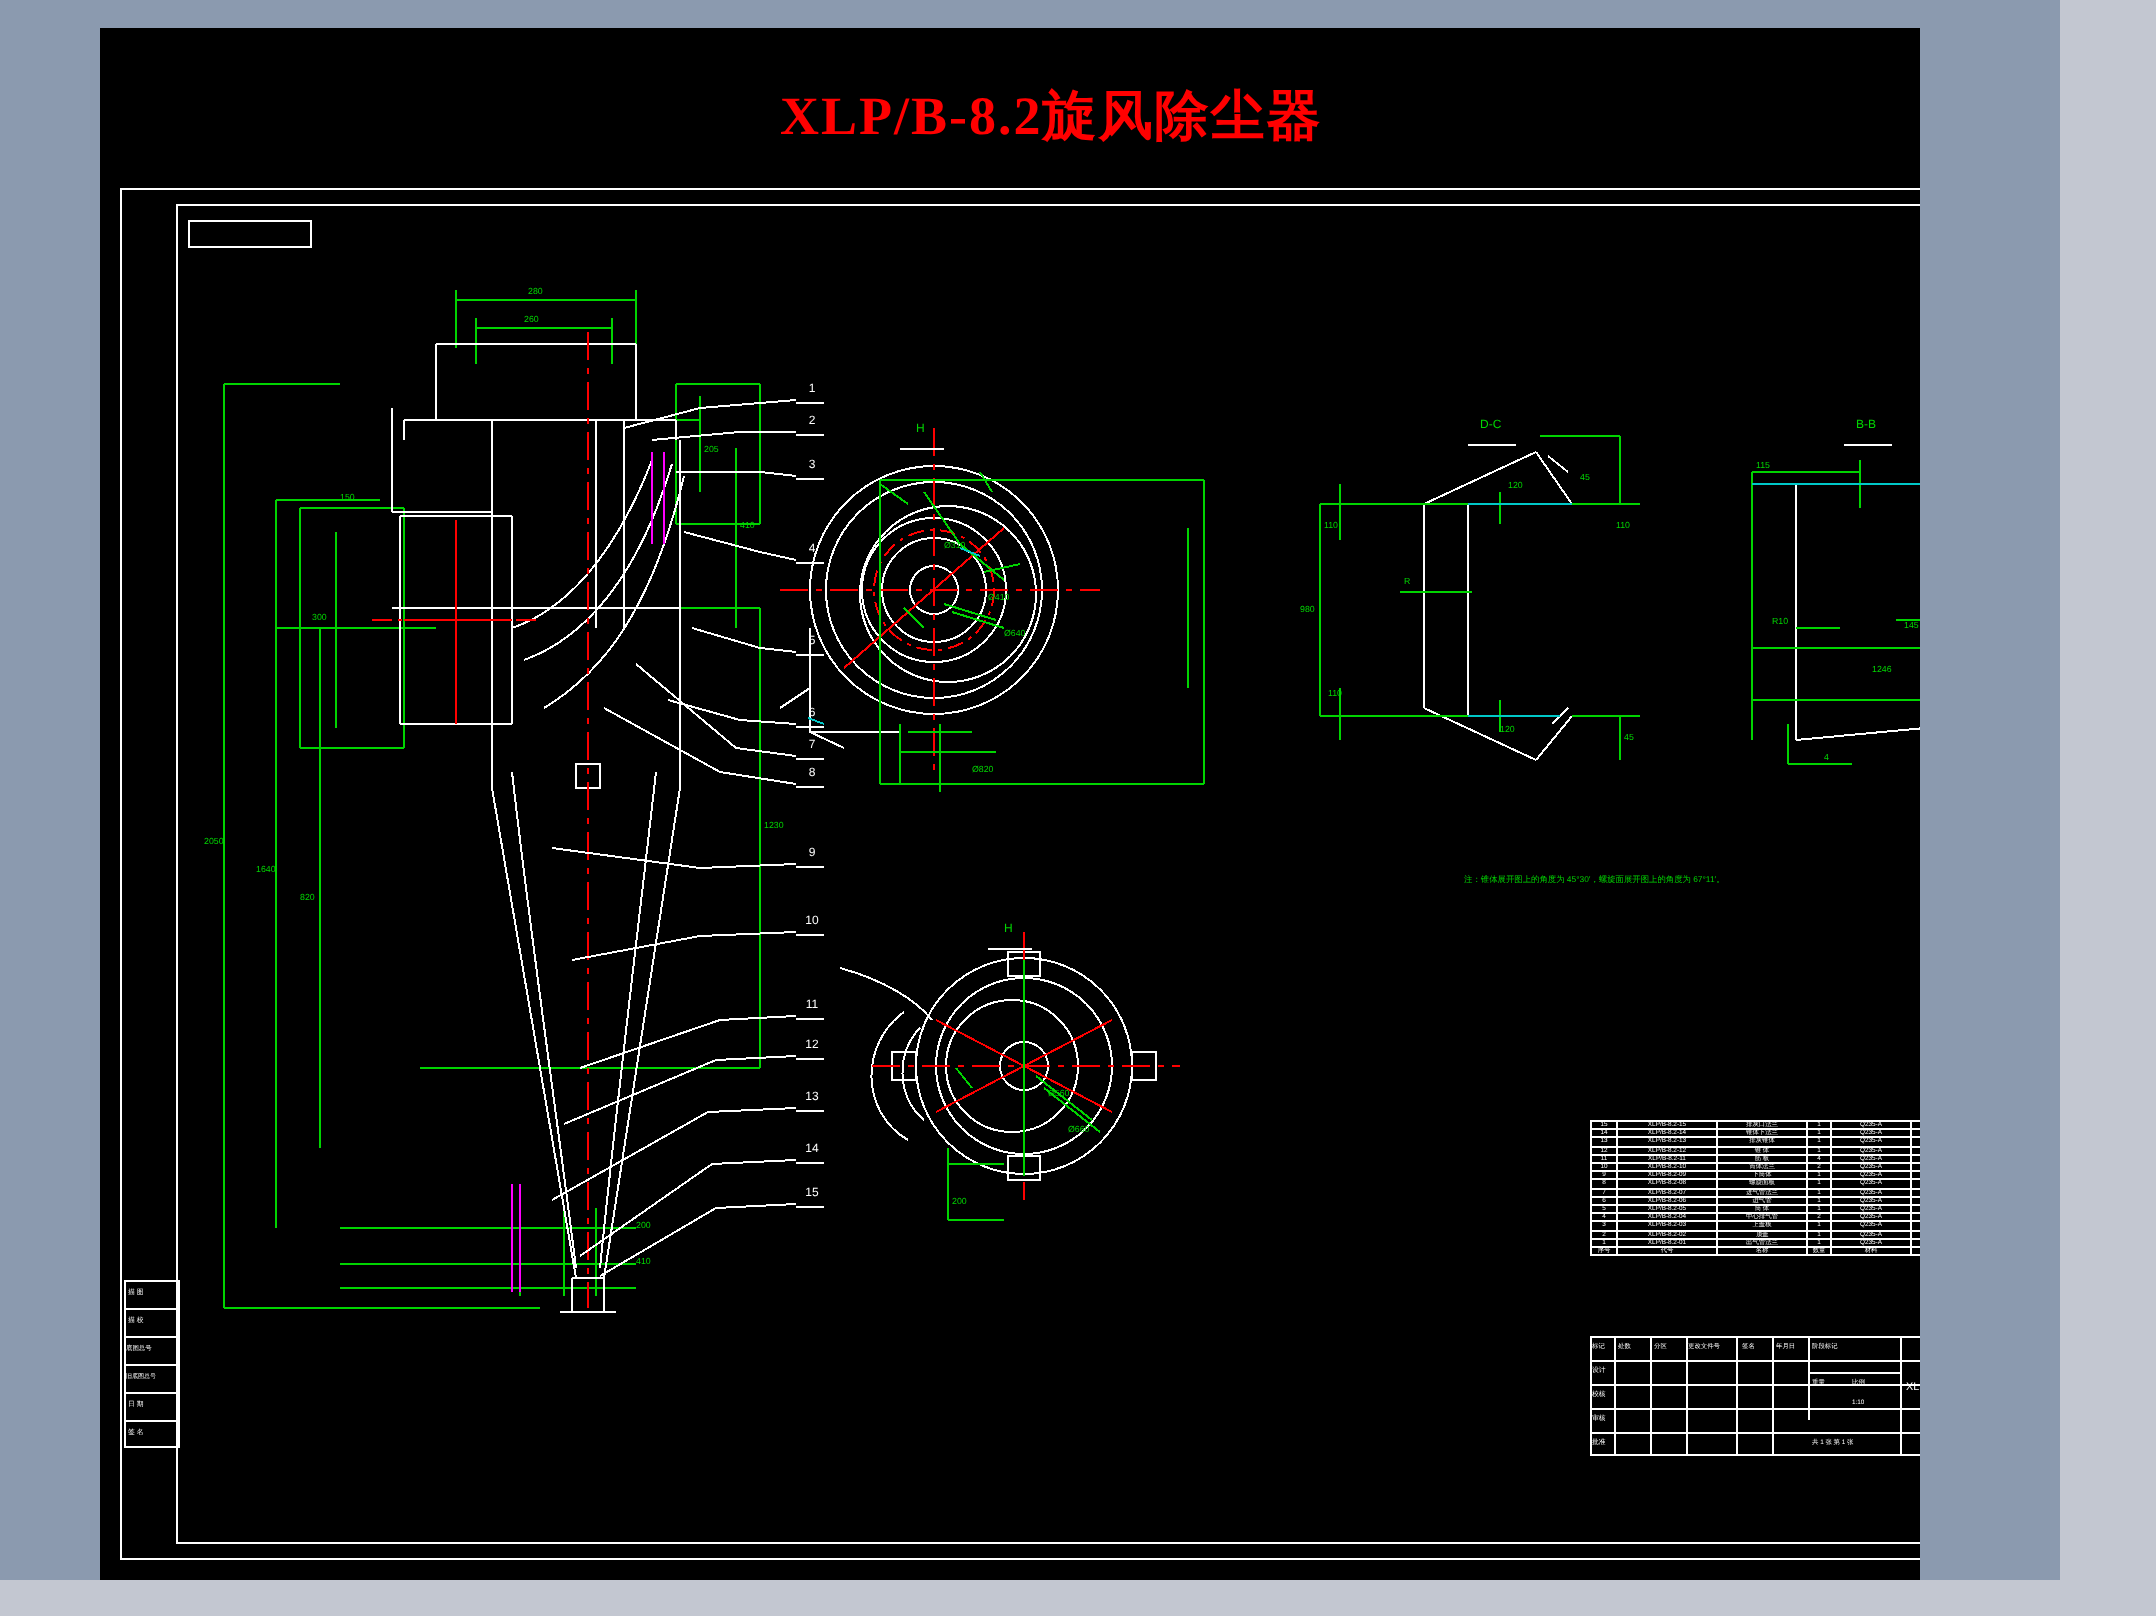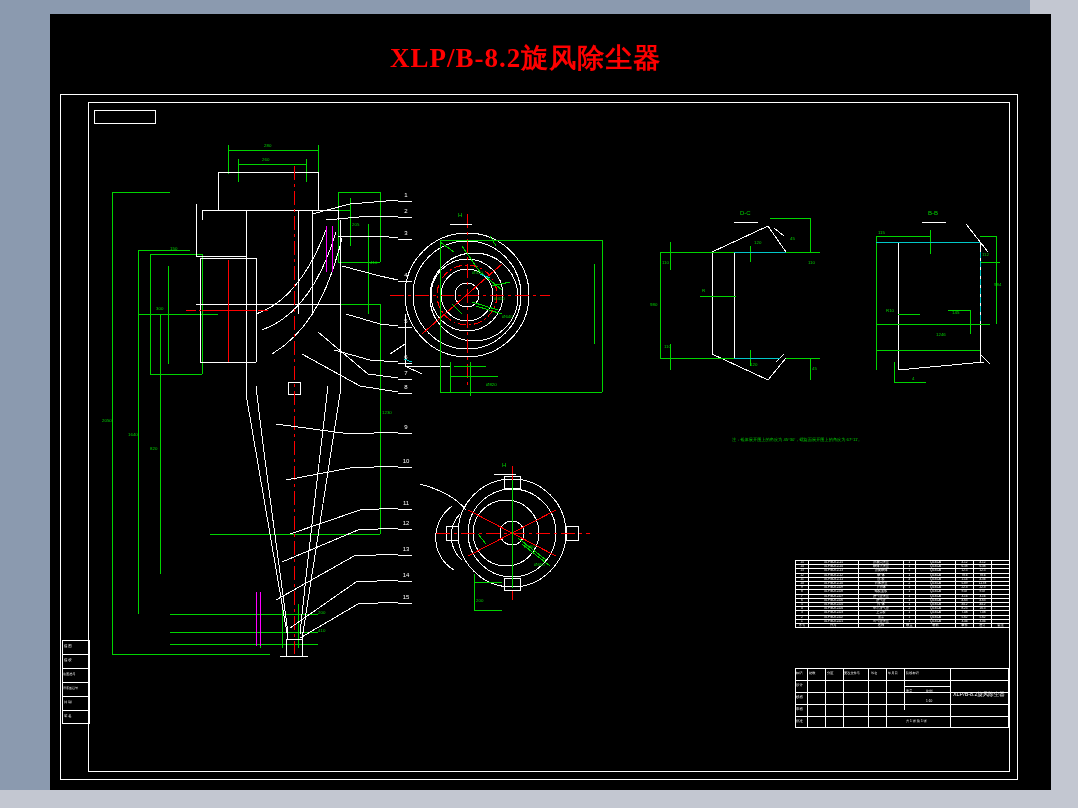--- a/index.html
+++ b/index.html
@@ -9,21 +9,21 @@
     font-family:"Liberation Sans",sans-serif;
   }
   #page{position:relative;width:1078px;height:808px;}
 
   
   .bg-top{position:absolute;left:0;top:0;width:1078px;height:790px;background:#8b9aaf;}
   .bg-bottom{position:absolute;left:0;top:790px;width:1078px;height:18px;background:#c3c7d1;}
   .bg-right{position:absolute;left:1030px;top:0;width:48px;height:790px;background:#c3c7d1;}
 
   
-  .canvas{position:absolute;left:50px;top:14px;width:1001px;height:776px;background:#000;overflow:hidden;}
+  .canvas{position:absolute;left:50px;top:14px;width:910px;height:776px;background:#000;overflow:hidden;}
 
   
   .ln{position:absolute;}
   .w{background:#ffffff;}
 
   .hl{height:1px;}
   .vl{width:1px;}
 
   .txt{position:absolute;white-space:nowrap;line-height:1;}
   .t-w{color:#ffffff;}

